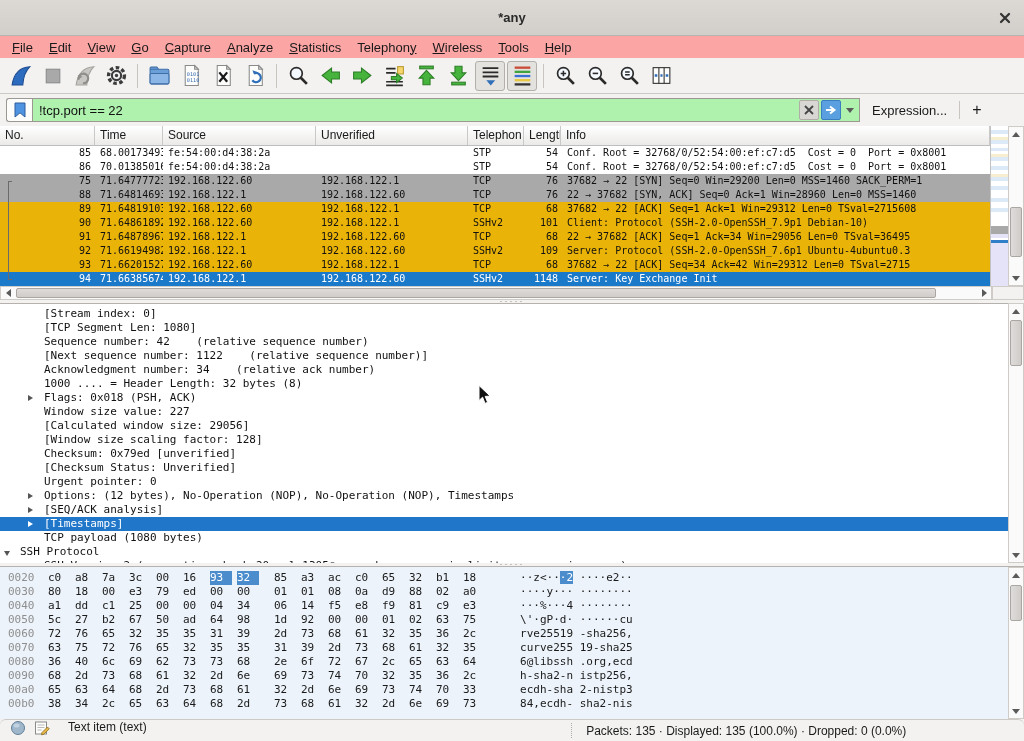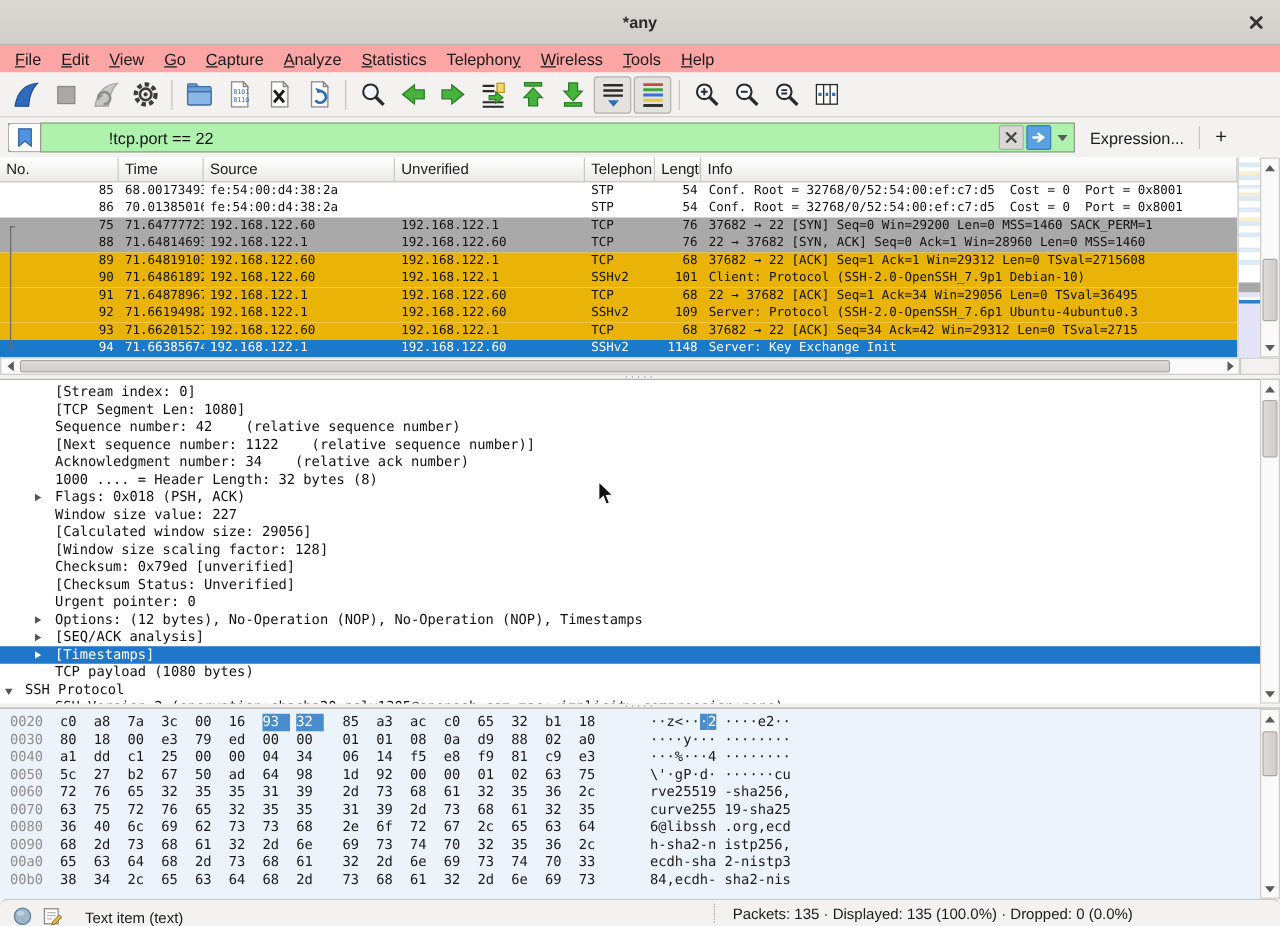--- a/index.html
+++ b/index.html
@@ -30,21 +30,21 @@
   .tb-btn.pressed { background:#e4e2df; border:1px solid #b3afaa; }
   .tb-sep { width:1px; height:24px; background:#c8c4bf; margin:0 5px; }
 
   
   #filterbar { position:absolute; left:0; top:94px; width:1024px; height:32px;
     background:#f3f2f1; display:flex; align-items:center; padding:0 6px; }
   #filter-bookmark { width:26px; height:24px; border:1px solid #9b9791; border-right:none;
     border-radius:3px 0 0 3px; background:#fdfdfc; display:flex; align-items:center; justify-content:center; }
   #filter-input { flex:0 0 828px; height:24px; border:1px solid #9b9791; background:#aef2ae;
     display:flex; align-items:center; padding-left:6px; position:relative; }
-  #filter-text { font-size:13px; color:#111; flex:1;margin-left:48px; }
+  #filter-text { font-size:13px; color:#111; flex:1; }
   .fi-btn { width:20px; height:20px; margin-right:2px; display:flex; align-items:center; justify-content:center; border-radius:2px; }
   #filter-clear { background:#d9d7d4; border:1px solid #b0aca7; }
   #filter-apply { background:#5a9fe0; border:1px solid #3a7ec0; }
   #filter-caret { width:14px; }
   #expression-btn { font-size:13px; color:#1a1a1a; padding:0 12px; }
   #filter-sep2 { width:1px; height:18px; background:#c8c4bf; }
   #filter-add { font-size:16px; color:#1a1a1a; padding:0 12px; }
 
   
   #packetarea { position:absolute; left:0; top:126px; width:1024px; height:174px; background:#fff; }
@@ -115,21 +115,21 @@
     font-family:"DejaVu Sans Mono", monospace; font-size:11px; }
   .hx-row { height:14px; line-height:14px; white-space:pre; color:#1a1a1a; position:relative; }
   .hx-off { position:absolute; left:8px; color:#8e8e8e; }
   .hx-byte { position:absolute; width:22px; }
   .hx-ascii { position:absolute; left:520px; }
   .hx-hl { background:#4a8ccc; color:#fff; }
   #hex-vscroll { left:1008px; top:0; height:152px; }
 
   
   #statusbar { position:absolute; left:0; top:719px; width:1024px; height:22px; background:#f3f2f1;
-    border-top:1px solid #cdc9c4; display:flex; align-items:flex-end; font-size:12px; color:#1a1a1a;border-radius:6px; }
+    border-top:1px solid #cdc9c4; display:flex; align-items:flex-start; font-size:12px; color:#1a1a1a;border-radius:6px; }
   #sb-expert { margin-left:10px; width:16px; height:16px; }
   #sb-note { margin-left:8px; width:16px; height:16px; }
   #sb-left-text { margin-left:18px; }
   #sb-right { margin-left:auto; display:flex; align-items:center; height:100%; }
   #sb-packets { padding:0 14px; border-left:1px dotted #b0aca7; height:70%; display:flex; align-items:center; }
   #sb-profile { padding:0 10px 0 14px; border-left:1px dotted #b0aca7; height:70%; display:flex; align-items:center;margin-top:41px; }
 
   
   #cursor { position:absolute; left:478px; top:385px; pointer-events:none; z-index:50; }
 </style>

